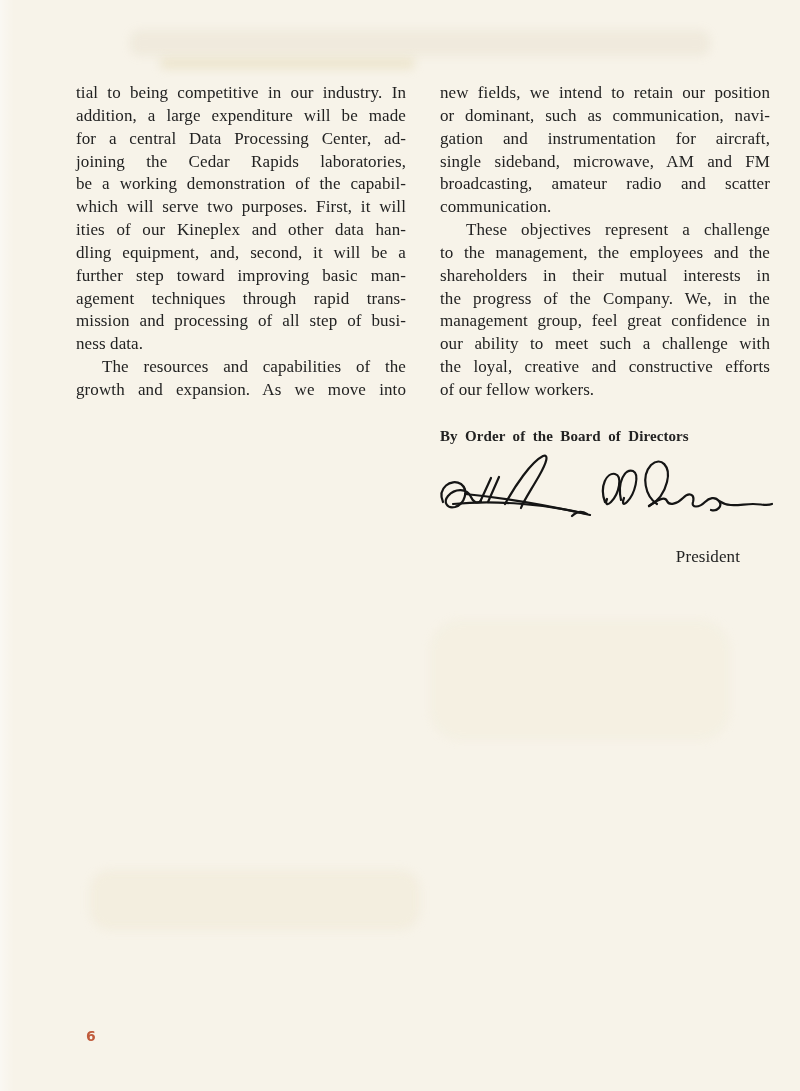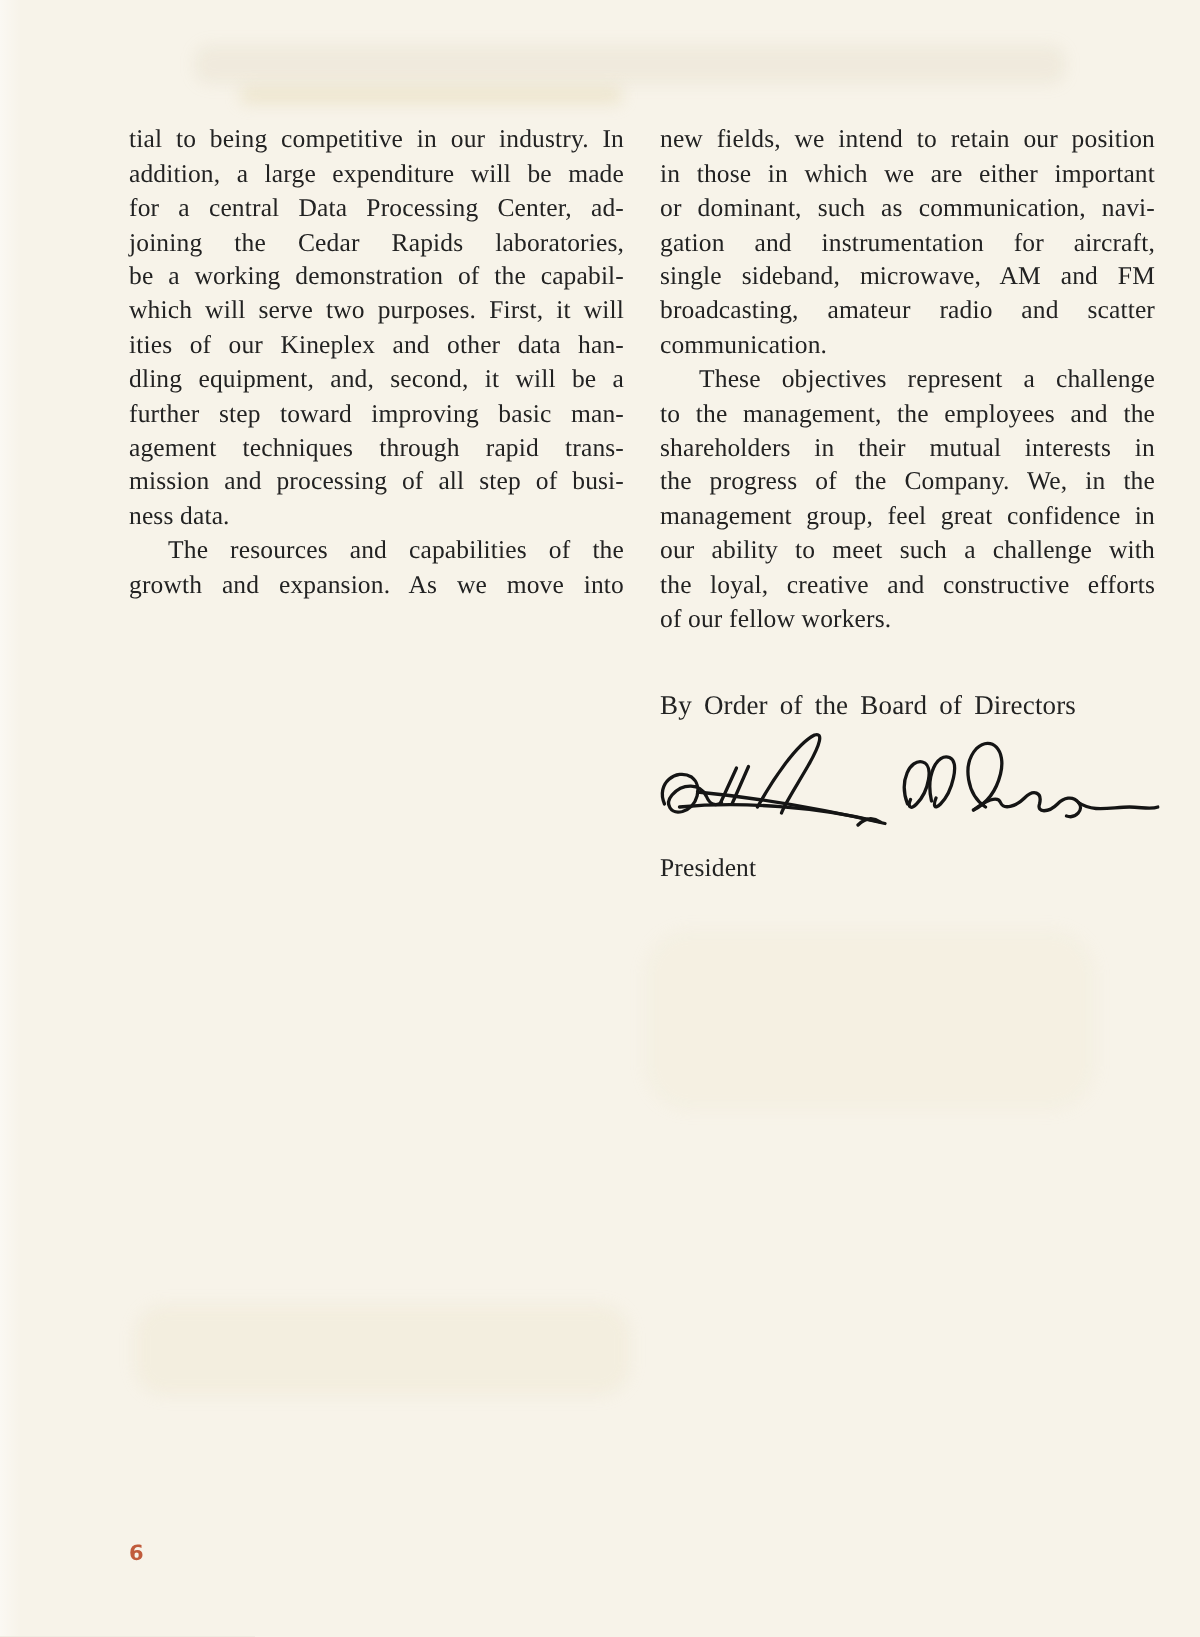--- a/index.html
+++ b/index.html
@@ -20,30 +20,30 @@
   .ghost { position:absolute; filter:blur(5px); pointer-events:none; }
   .ghost1 { left:130px; top:30px; width:580px; height:26px; background:rgba(196,186,152,0.14); border-radius:10px; }
   .ghost2 { left:160px; top:58px; width:255px; height:11px; background:rgba(222,206,158,0.35); border-radius:5px; }
   .ghost3 { left:90px; top:870px; width:330px; height:60px; background:rgba(228,216,178,0.18); border-radius:20px; }
   .ghost4 { left:430px; top:620px; width:300px; height:120px; background:rgba(230,220,185,0.12); border-radius:30px; }
 
   .column {
     position:absolute; top:82px; width:330px;
     font-size:17px; line-height:22.85px; letter-spacing:0.1px;
   }
-  .column-left  { left:86px; }
+  .column-left  { left:76px; }
   .column-right { left:440px; }
   .line { text-align:justify; text-align-last:justify; -moz-text-align-last:justify; }
   .line.end { text-align-last:left; -moz-text-align-last:left; }
   .line.indent { padding-left:26px; }
 
-  .byline { margin-top:34px; font-size:18px; word-spacing:3.5px; white-space:nowrap; }
+  .byline { margin-top:23px; font-size:15px; word-spacing:3.5px; white-space:nowrap;font-weight:bold; }
   .signature-wrap { margin-top:4px; margin-left:-5px; height:78px; }
   .signature-wrap svg { display:block; }
-  .president { padding-right:30px; font-size:17px; margin-top:4px; }
+  .president { text-align:right; padding-right:30px; font-size:17px; margin-top:16px; }
 
   .page-number {
     position:absolute; left:86px; top:1028px;
     font-family:"DejaVu Sans", sans-serif;
     font-size:14px; font-weight:bold;
   }
 </style>
 </head>
 <body>
 
@@ -70,21 +70,20 @@
         <div class="line">mission and processing of all step of busi-</div>
         <div class="line end">ness data.</div>
         <div class="line indent">The resources and capabilities of the</div>
         <div class="line">growth and expansion. As we move into</div>
       </div>
   </div>
 
   <div class="column column-right">
     <div>
         <div class="line">new fields, we intend to retain our position</div>
-        <div class="line">in those in which we are either important</div>
         <div class="line">or dominant, such as communication, navi-</div>
         <div class="line">gation and instrumentation for aircraft,</div>
         <div class="line">single sideband, microwave, AM and FM</div>
         <div class="line">broadcasting, amateur radio and scatter</div>
         <div class="line end">communication.</div>
         <div class="line indent">These objectives represent a challenge</div>
         <div class="line">to the management, the employees and the</div>
         <div class="line">shareholders in their mutual interests in</div>
         <div class="line">the progress of the Company. We, in the</div>
         <div class="line">management group, feel great confidence in</div>

